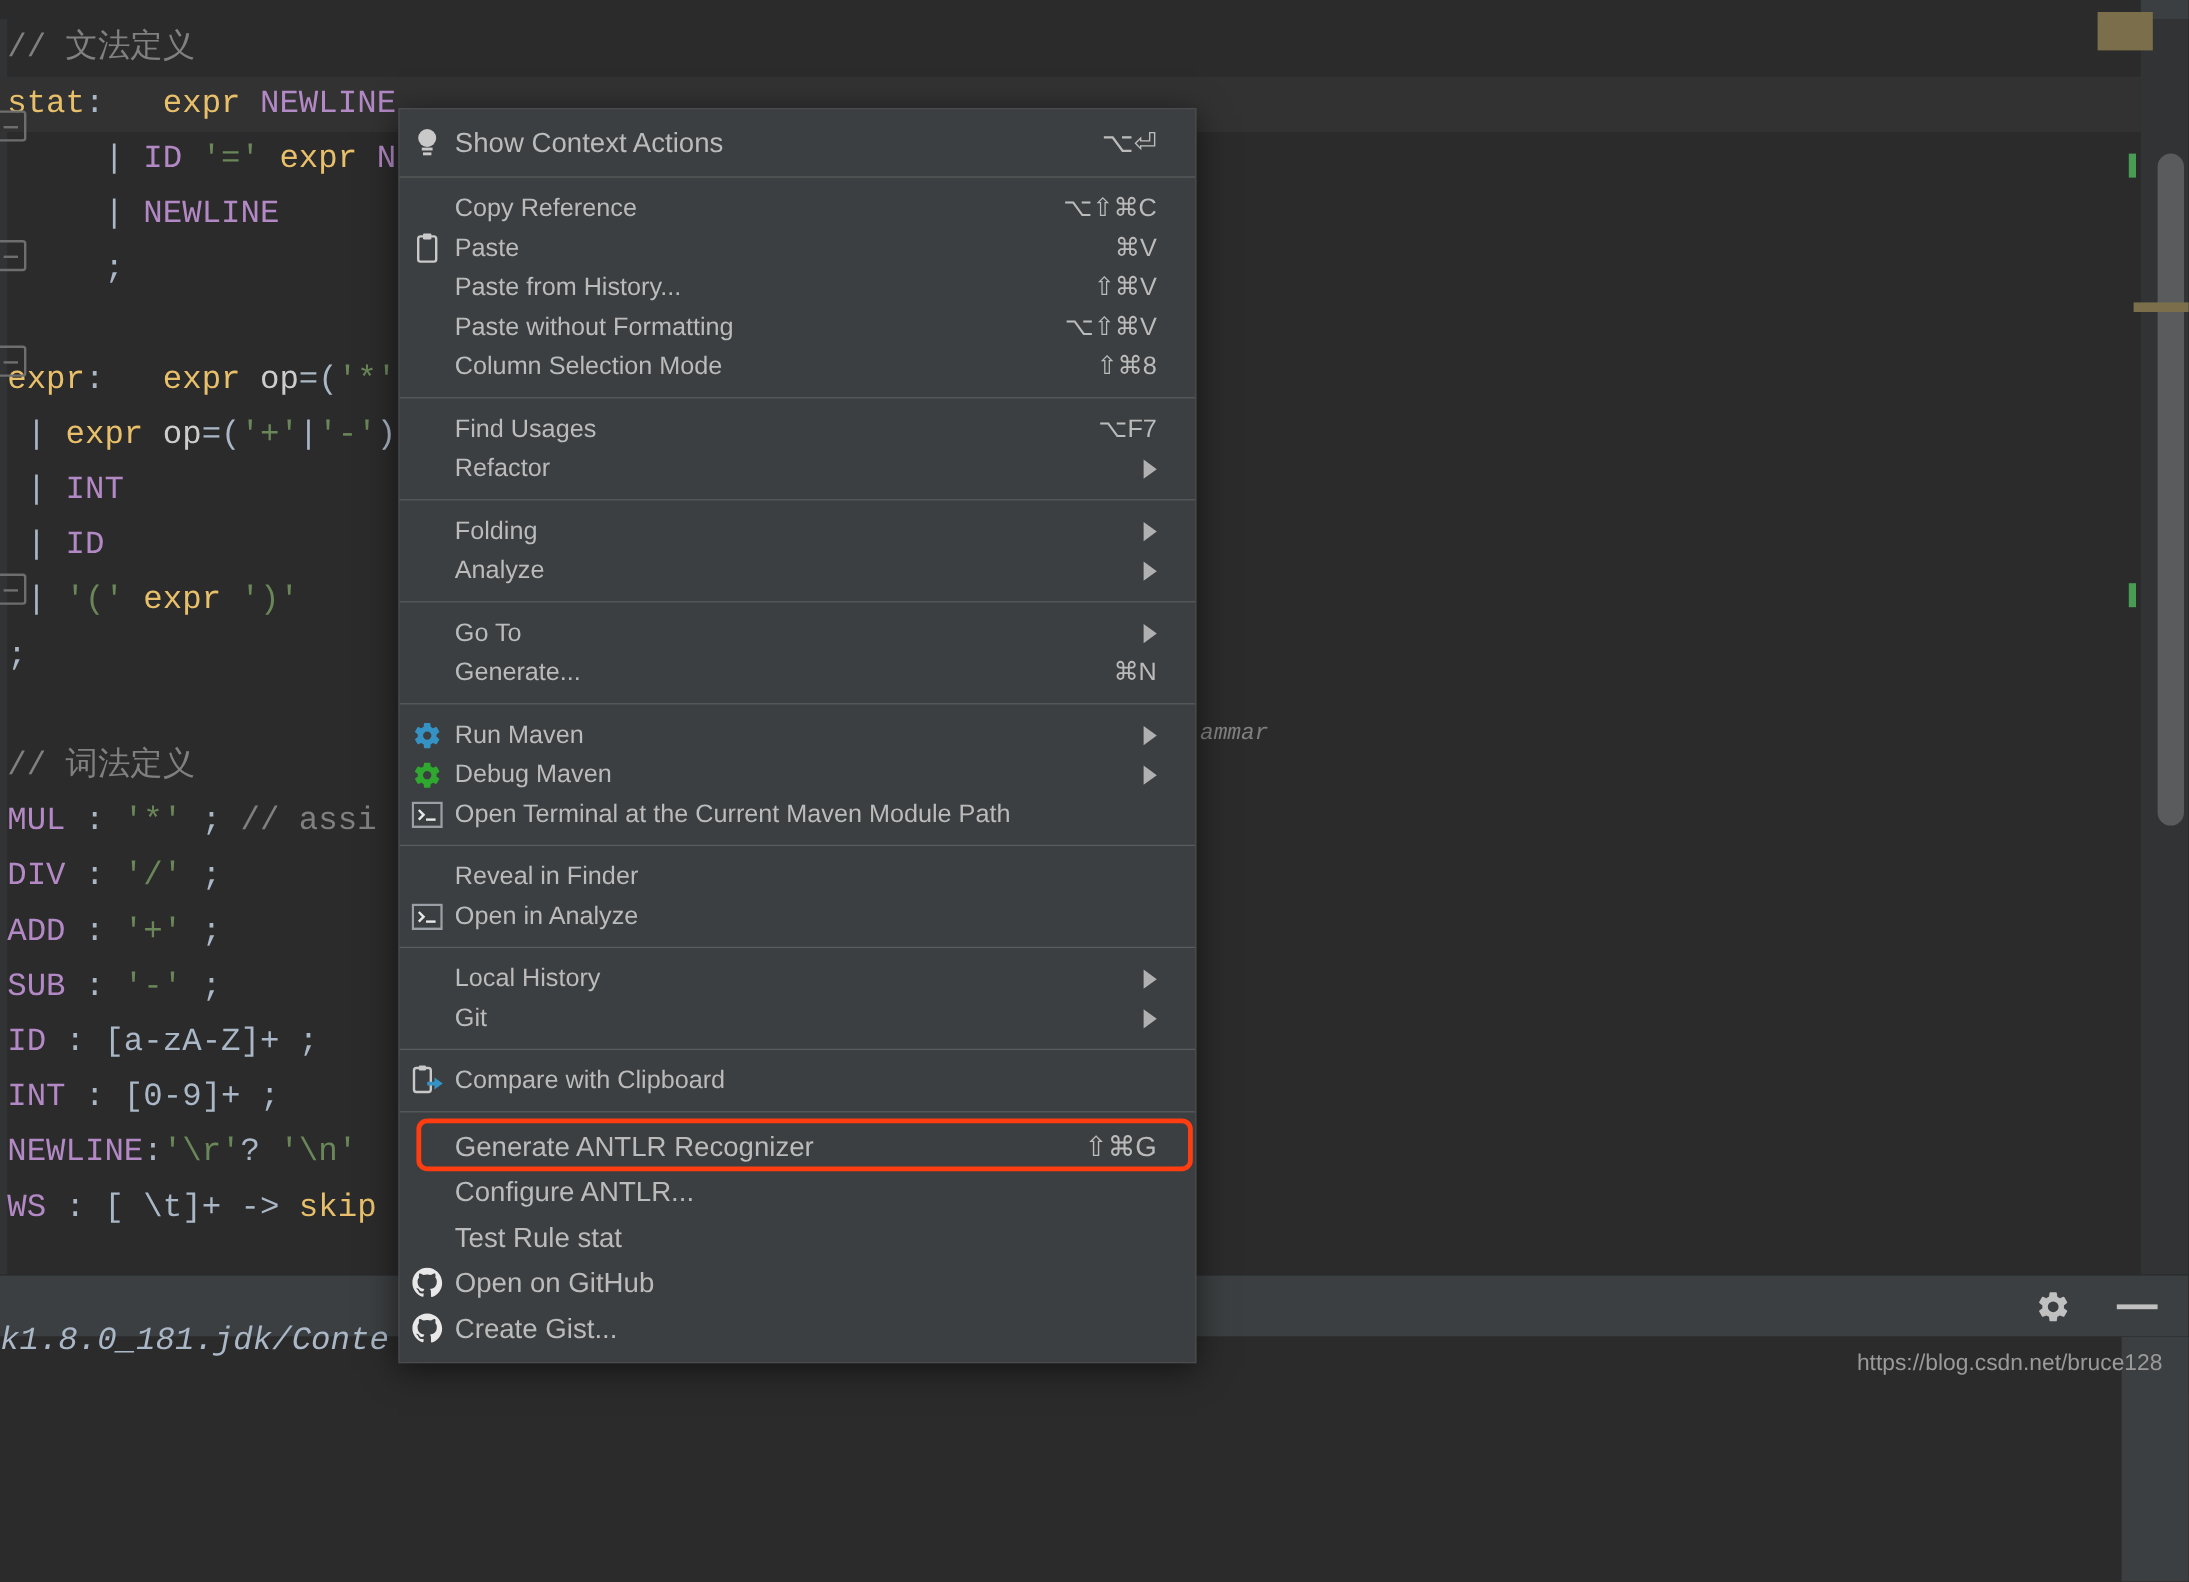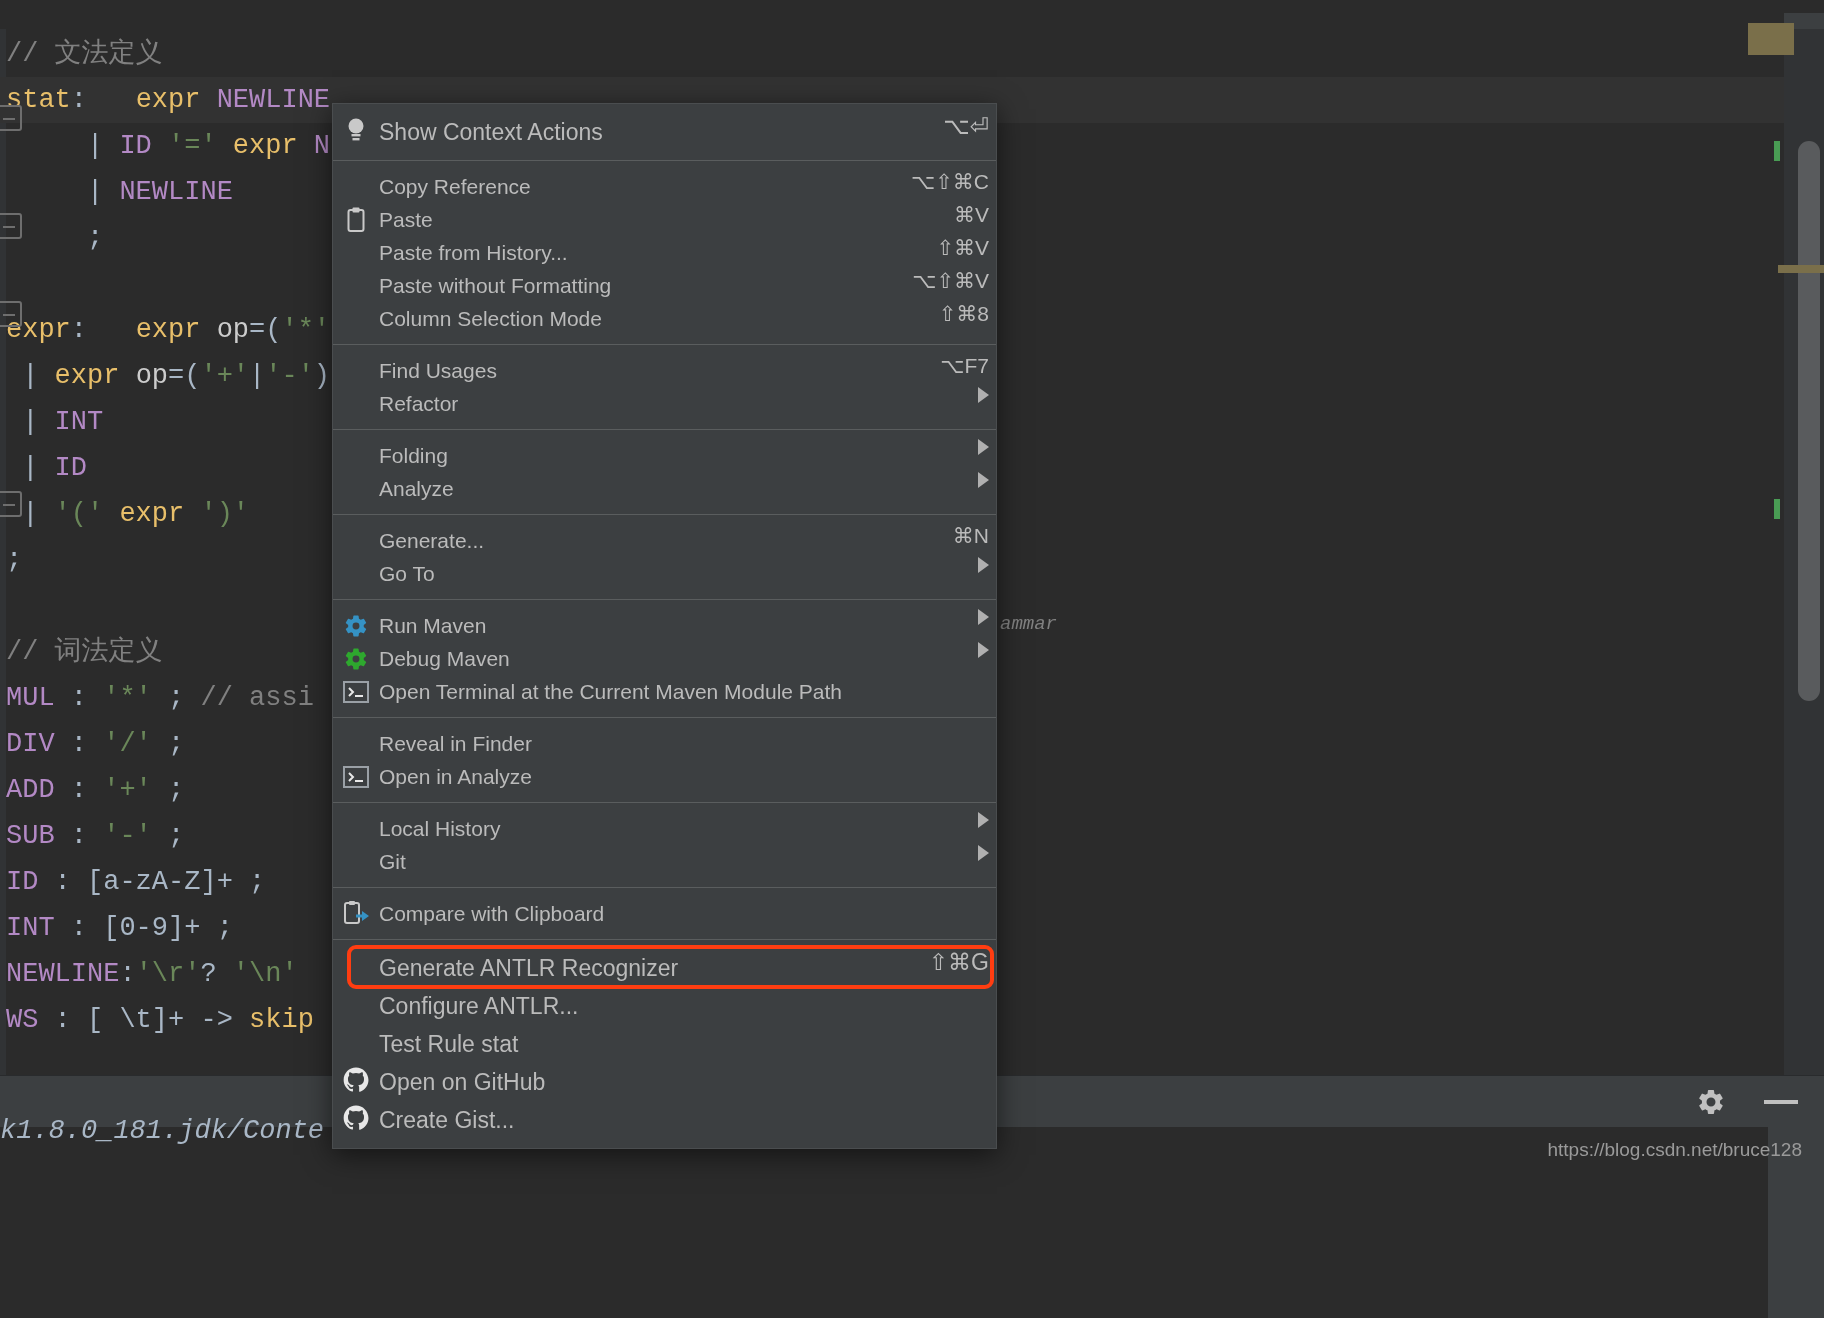--- a/index.html
+++ b/index.html
@@ -2,21 +2,21 @@
 <html><head>
 <meta charset="utf-8">
 <style>
   * { margin:0; padding:0; box-sizing:border-box; }
   html, body {
     width:1824px; height:1318px;
     background:#2b2b2b;
     font-family:"Liberation Sans", sans-serif;
     overflow:hidden;
   }
-  #root { position:relative; width:1824px; height:1162px; background:#000000;margin-top:13px; }
+  #root { position:relative; width:1824px; height:1162px; background:#000000; }
 
   
   .editor {
     position:absolute; left:0; top:0; width:1824px; height:1062px;
     background:#2b2b2b;
   }
   .topstrip {
     position:absolute; left:0; top:0; width:1824px; height:16px;
     background:#3c3f41;
   }
@@ -103,23 +103,23 @@
     position:absolute; left:332px; top:90px; width:665px;
     background:#3c3f41;
     border:1px solid #4a4d4f;
     box-shadow:0 6px 26px rgba(0,0,0,.55);
     padding:0; z-index:50;
   }
   .mgroup { padding:9px 0; }
   .msep { height:1px; background:#5a5d5e; margin:0; }
   .mitem {
     position:relative;
-    display:flex; align-items:flex-start;
+    display:flex; align-items:center;
     height:33px;
-    padding:0 7px 0 0;
+    padding:0 32px 0 0;
     color:#bbbbbb; font-size:21px;
     white-space:nowrap;
   }
   .mitem .ic {
     width:46px; min-width:46px; height:33px;
     display:flex; align-items:center; justify-content:center;
   }
   .mitem .lbl { flex:1 1 auto; line-height:33px; }
   .mitem .kbd {
     color:#bbbbbb; font-size:21px; margin-left:24px;
@@ -283,29 +283,29 @@
             <span class="lbl">Analyze</span>
             <span class="arrow"></span>
           </div>
         </div>
       </div>
       <div class="msep"></div>
       <div class="mgroup">
         <div class="hl-wrap">
           <div class="mitem">
             <span class="ic"></span>
+            <span class="lbl">Go To</span>
+            <span class="arrow"></span>
+          </div>
+        </div>
+        <div class="hl-wrap">
+          <div class="mitem">
+            <span class="ic"></span>
             <span class="lbl">Generate...</span>
             <span class="kbd">⌘N</span>
-          </div>
-        </div>
-        <div class="hl-wrap">
-          <div class="mitem">
-            <span class="ic"></span>
-            <span class="lbl">Go To</span>
-            <span class="arrow"></span>
           </div>
         </div>
       </div>
       <div class="msep"></div>
       <div class="mgroup">
         <div class="hl-wrap">
           <div class="mitem">
             <span class="ic">
               <svg width="26" height="26" viewBox="0 0 24 24">
                 <path fill="#3592c4" d="M19.14 12.94a7.07 7.07 0 000-1.88l2.03-1.58a.5.5 0 00.12-.64l-1.92-3.32a.5.5 0 00-.6-.22l-2.39.96a7.3 7.3 0 00-1.63-.94l-.36-2.54a.5.5 0 00-.5-.42h-3.84a.5.5 0 00-.5.42l-.36 2.54c-.58.24-1.13.55-1.63.94l-2.39-.96a.5.5 0 00-.6.22L2.65 8.84a.5.5 0 00.12.64l2.03 1.58a7.07 7.07 0 000 1.88l-2.03 1.58a.5.5 0 00-.12.64l1.92 3.32c.13.22.38.3.6.22l2.39-.96c.5.39 1.05.7 1.63.94l.36 2.54c.04.24.25.42.5.42h3.84c.25 0 .46-.18.5-.42l.36-2.54c.58-.24 1.13-.55 1.63-.94l2.39.96c.22.08.47 0 .6-.22l1.92-3.32a.5.5 0 00-.12-.64l-2.03-1.58zM12 15.2A3.2 3.2 0 1112 8.8a3.2 3.2 0 010 6.4z"></path>

